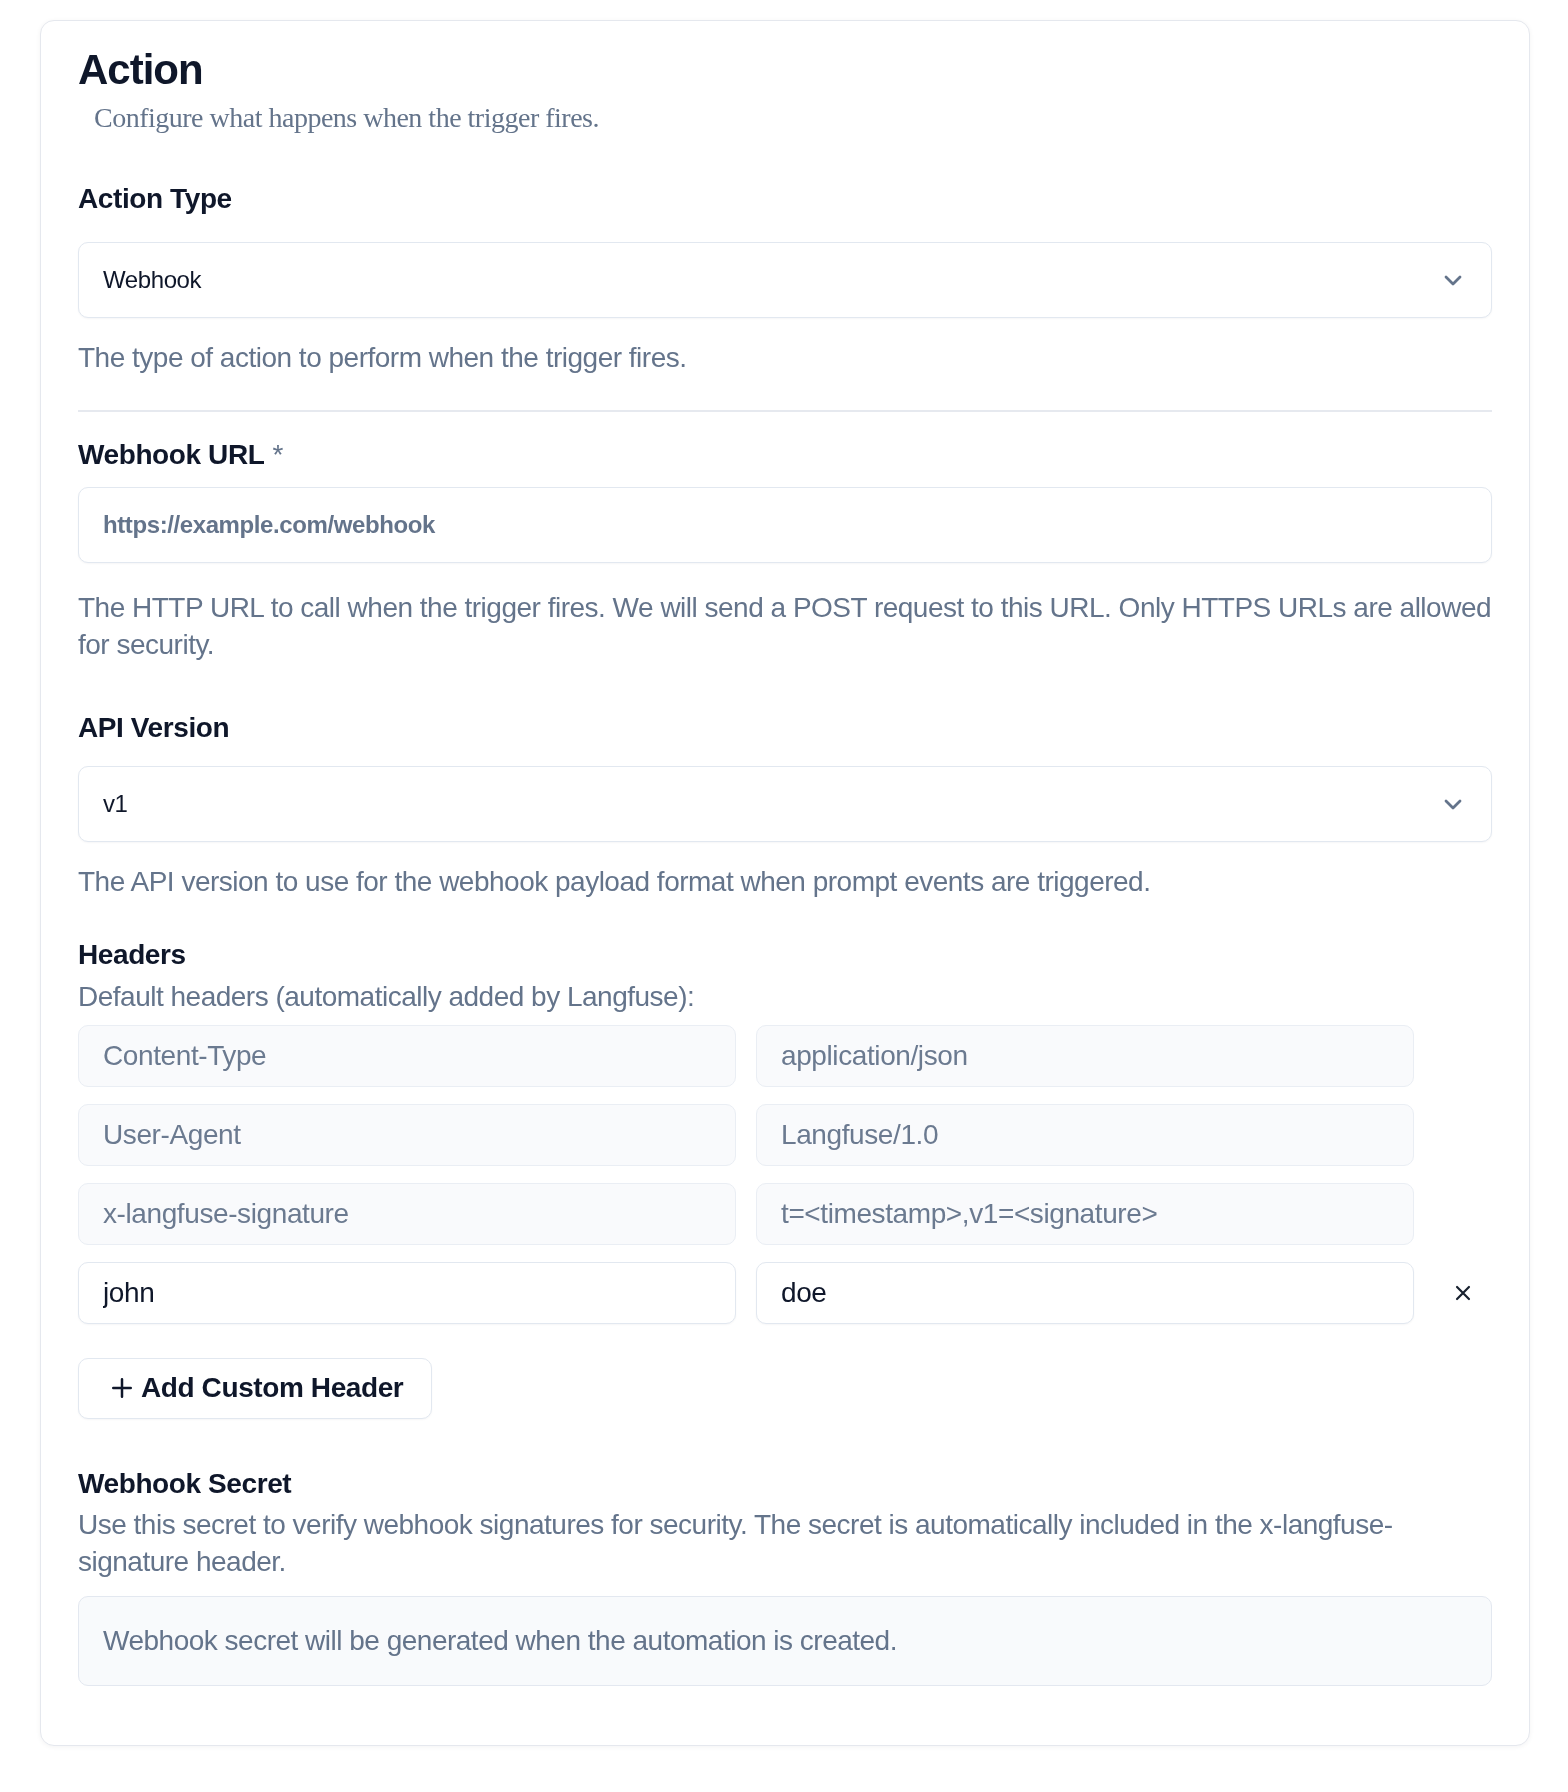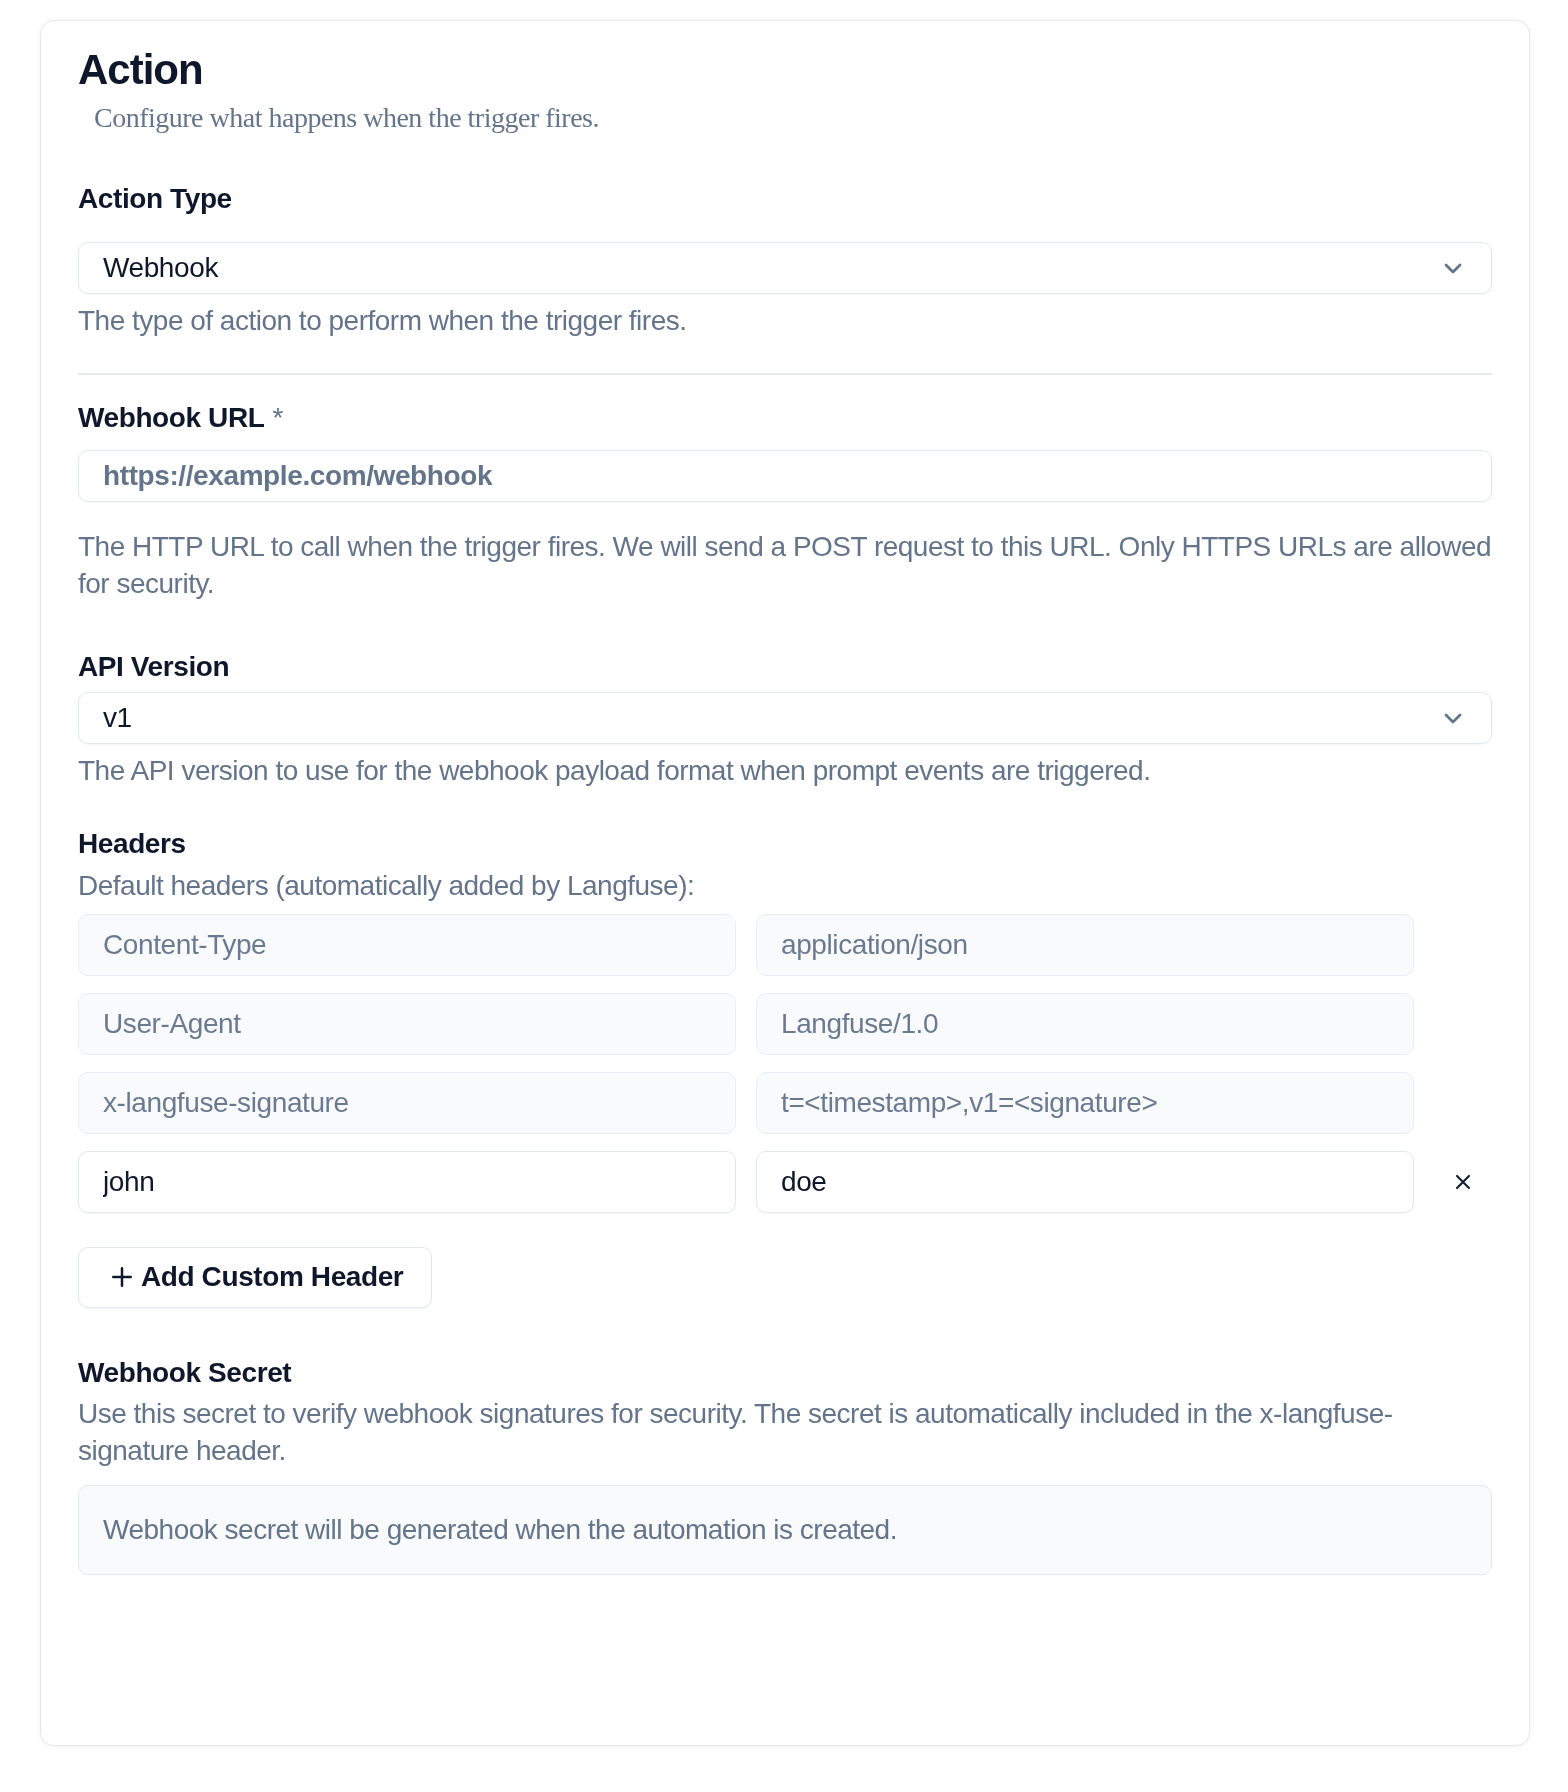--- a/index.html
+++ b/index.html
@@ -58,26 +58,26 @@
     font-size: 28px;
     line-height: 37px;
     color: #64748b;
     letter-spacing: -0.5px;
     margin: 0;
   }
 
   .select,
   .text-input {
     width: 100%;
-    height: 52px;
+    height: 76px;
     border: 1.5px solid #e2e8f0;
     border-radius: 10px;
     background: #ffffff;
     font-family: inherit;
-    font-size: 28px;
+    font-size: 24px;
     color: #0f172a;
     letter-spacing: -0.4px;
     padding: 0 24px;
     box-shadow: 0 1px 2px rgba(16, 24, 40, 0.04);
   }
   .select {
     display: flex;
     align-items: center;
     justify-content: space-between;
     cursor: pointer;
@@ -162,21 +162,21 @@
     align-items: center;
     padding: 0 24px;
     font-size: 28px;
     letter-spacing: -0.5px;
     color: #64748b;
   }
 
   
   .mt-46 { margin-top: 46px; }
   .mt-26 { margin-top: 26px; }
-  .mt-20 { margin-top: 8px; }
+  .mt-20 { margin-top: 21px; }
   .mt-15 { margin-top: 15px; font-weight: bold; }
   .mt-48 { margin-top: 48px; }
   .mt-38 { margin-top: 38px; }
   .mt-36 { margin-top: 36px; }
   .mt-17 { margin-top: 17px; }
   .mt-10 { margin-top: 10px; }
   .mt-6  { margin-top: 6px; }
   .mt-5  { margin-top: 5px; }
 </style>
 </head>

